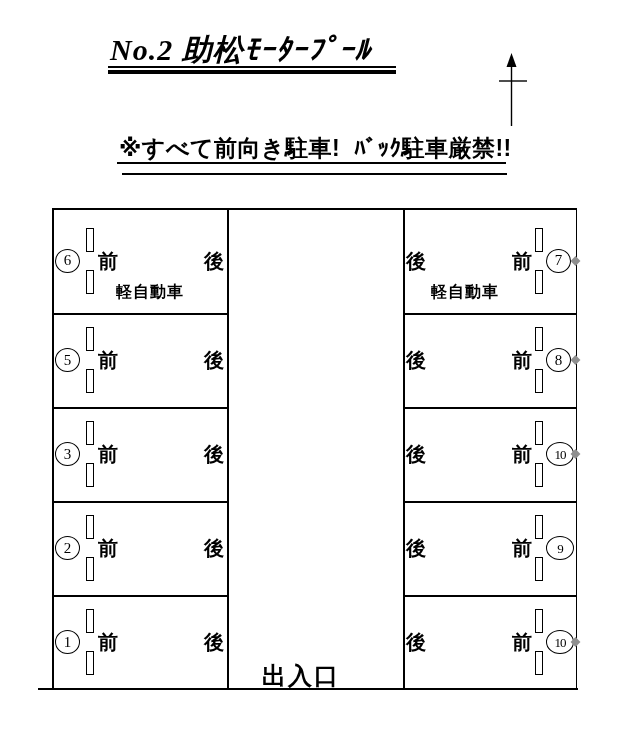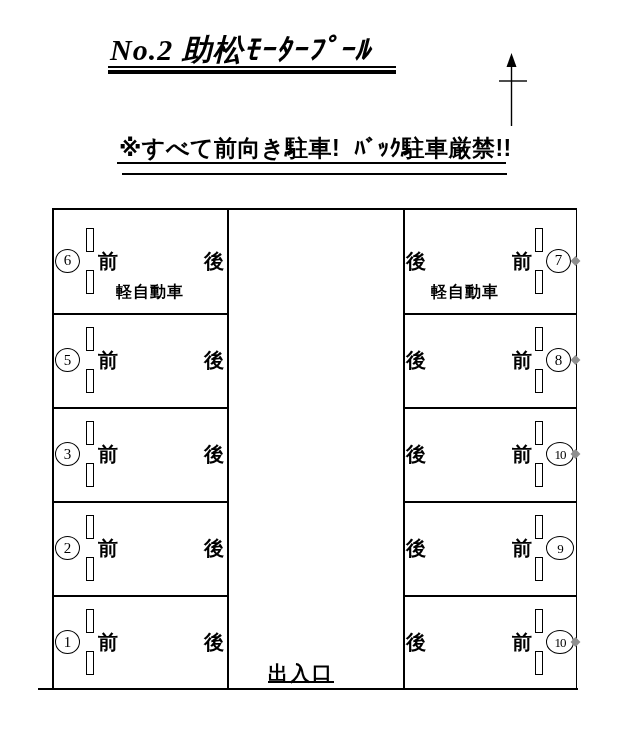--- a/index.html
+++ b/index.html
@@ -77,21 +77,21 @@
   .side-left  .kei-label{left:64px;}
   .side-right .kei-label{left:28px;}
 
   .marker{
     width:7px;height:7px;background:#8f8f8f;
     transform:translateY(-50%) rotate(45deg);left:169px;
   }
 
   .entrance{
     left:175px;top:452px;width:148px;text-align:center;
-    font-size:20px;font-weight:bold;letter-spacing:2px;text-decoration:underline;
+    font-size:24px;font-weight:bold;letter-spacing:2px;
   }
 </style>
 </head>
 <body>
 
 <div class="abs title">No.2 助松ﾓｰﾀｰﾌﾟｰﾙ</div>
 <div class="abs title-underline">
   <div class="u1"></div>
     <div class="u2"></div>
 </div>

